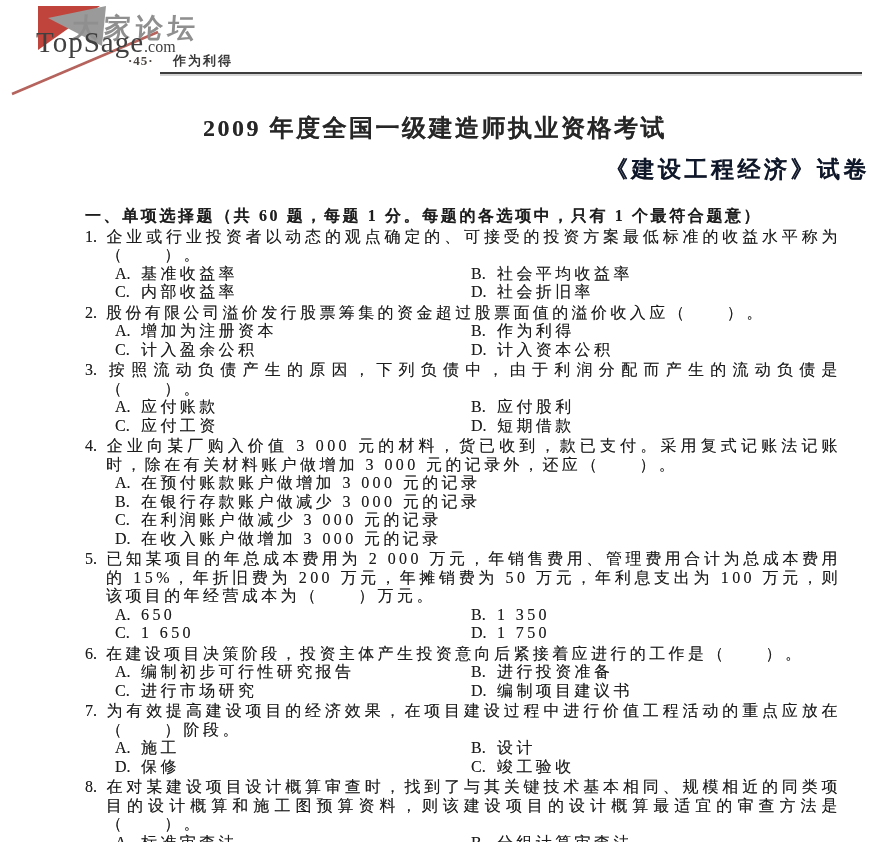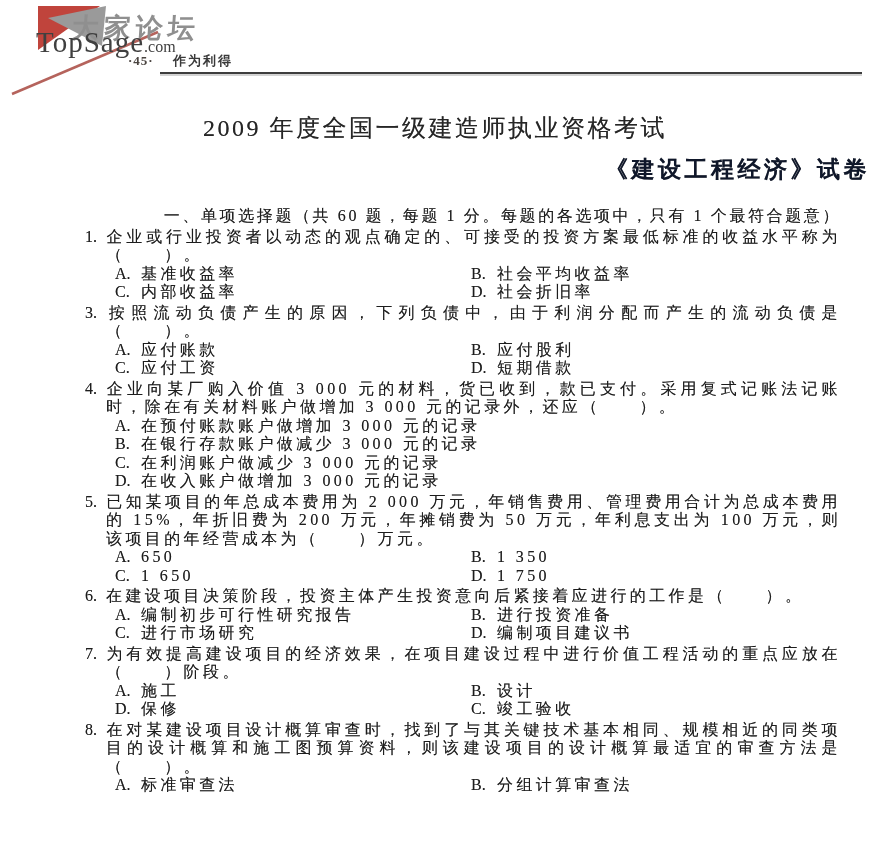--- a/index.html
+++ b/index.html
@@ -74,21 +74,21 @@
     top: 72px;
     border-top: 2px solid #3d3d3d;
     box-shadow: 0 2px 0 rgba(80,80,80,0.25);
   }
 
   
   .title-1 {
     margin: 36px 0 0 0;
     text-align: center;
     font-size: 24px;
-    font-weight: normal;
+    font-weight: bold;
     letter-spacing: 2.5px;
     color: #262626;
     text-shadow: 0 0 0.5px rgba(0,0,0,0.5);
   }
   .title-2 {
     margin: 10px 0 0 0;
     text-align: right;
     font-size: 23px;
     font-weight: bold;
     letter-spacing: 3.5px;
@@ -99,24 +99,23 @@
   
   .content {
     margin: 22px 0 0 85px;
     width: 756px;
     font-size: 16px;
     line-height: 18.5px;
     letter-spacing: 3.4px;
     text-shadow: 0 0 0.4px rgba(0,0,0,0.45);
   }
   .section-head {
-    font-weight: normal;
+    font-weight: bold;
     letter-spacing: 2.6px;
     white-space: nowrap;
-    text-align: right;
   }
   .question { margin-top: 2px; }
   .q-text {
     padding-left: 21px;
     text-align: justify;
   }
   .q-num {
     display: inline-block;
     width: 21px;
     margin-left: -21px;
@@ -170,20 +169,29 @@
         <div class="question">
           <div class="q-text"><span class="q-num">1.</span>企业或行业投资者以动态的观点确定的、可接受的投资方案最低标准的收益水平称为（　　）。</div>
           <div class="options two-col">
             <div class="opt"><span class="opt-label">A.</span>基准收益率</div>
             <div class="opt"><span class="opt-label">B.</span>社会平均收益率</div>
             <div class="opt"><span class="opt-label">C.</span>内部收益率</div>
             <div class="opt"><span class="opt-label">D.</span>社会折旧率</div>
           </div>
         </div>
         <div class="question">
+          <div class="q-text"><span class="q-num">2.</span>股份有限公司溢价发行股票筹集的资金超过股票面值的溢价收入应（　　）。</div>
+          <div class="options two-col">
+            <div class="opt"><span class="opt-label">A.</span>增加为注册资本</div>
+            <div class="opt"><span class="opt-label">B.</span>作为利得</div>
+            <div class="opt"><span class="opt-label">C.</span>计入盈余公积</div>
+            <div class="opt"><span class="opt-label">D.</span>计入资本公积</div>
+          </div>
+        </div>
+        <div class="question">
           <div class="q-text"><span class="q-num">3.</span>按照流动负债产生的原因，下列负债中，由于利润分配而产生的流动负债是（　　）。</div>
           <div class="options two-col">
             <div class="opt"><span class="opt-label">A.</span>应付账款</div>
             <div class="opt"><span class="opt-label">B.</span>应付股利</div>
             <div class="opt"><span class="opt-label">C.</span>应付工资</div>
             <div class="opt"><span class="opt-label">D.</span>短期借款</div>
           </div>
         </div>
         <div class="question">
           <div class="q-text"><span class="q-num">4.</span>企业向某厂购入价值 3 000 元的材料，货已收到，款已支付。采用复式记账法记账时，除在有关材料账户做增加 3 000 元的记录外，还应（　　）。</div>

